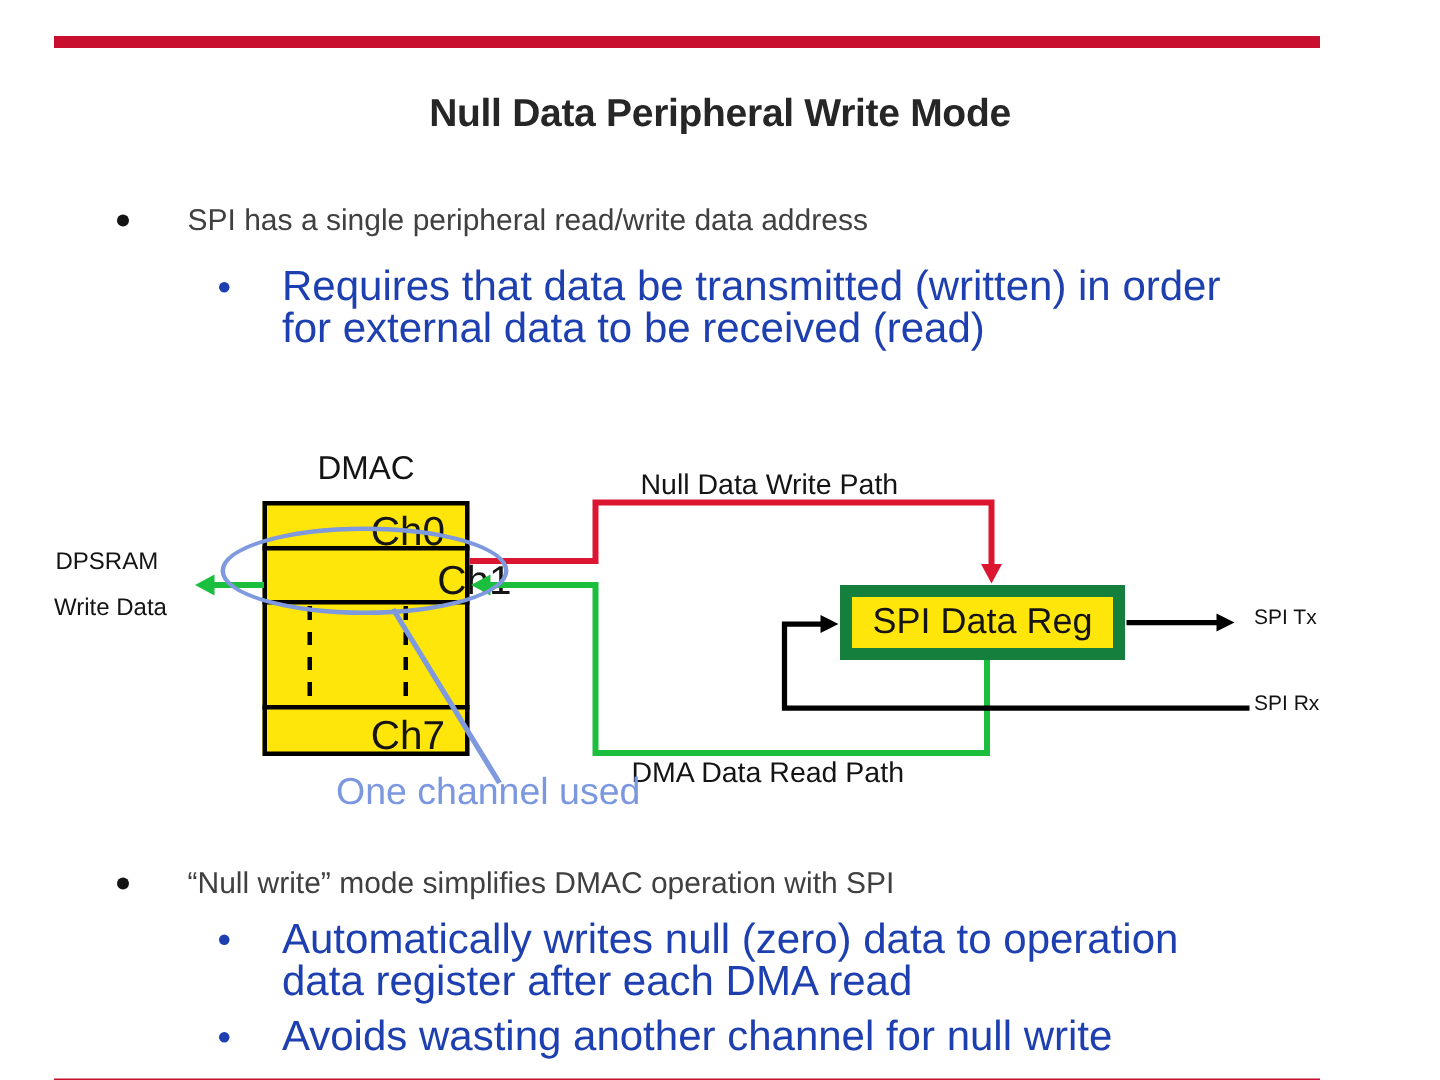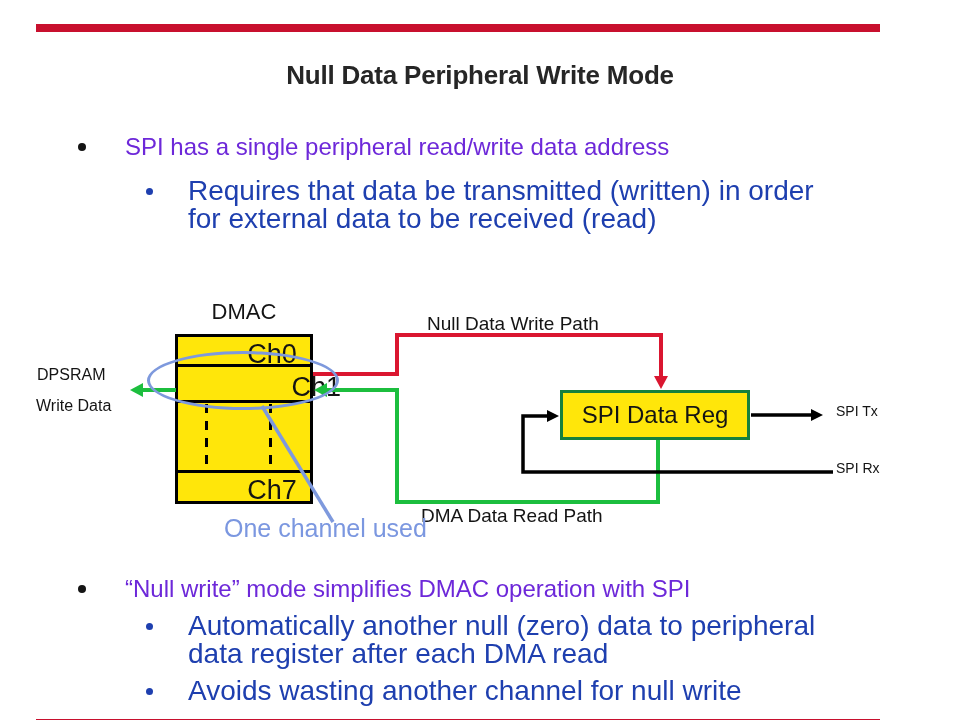--- a/index.html
+++ b/index.html
@@ -10,34 +10,34 @@
   .abs{position:absolute;}
   .bar{position:absolute;left:36px;width:888px;height:8px;background:#c8102e;}
   .title{
     position:absolute;left:0;top:45px;width:960px;text-align:center;
     font-size:26px;font-weight:bold;color:#262626;letter-spacing:-0.2px;
   }
   .bullet-row{position:absolute;display:flex;align-items:flex-start;}
   .bullet-row .dot{flex:0 0 auto;border-radius:50%;background:currentColor;}
   .lvl1{left:78px;color:#141414;}
   .lvl1 .dot{width:8px;height:8px;margin:10px 39px 0 0;}
-  .lvl1 .btext{width:812px;font-size:24px;line-height:28px;color:#6d28d9;}
+  .lvl1 .btext{width:812px;font-size:20px;line-height:28px;color:#404040;}
   .lvl2{left:146px;color:#1e3faf;}
   .lvl2 .dot{width:7px;height:7px;margin:11px 35px 0 0;}
   .lvl2 .btext{width:658px;font-size:28px;line-height:28px;color:#1e3faf;}
   
   .dmac-label{left:175px;top:284px;width:138px;text-align:center;font-size:22px;color:#141414;}
   .dmac-box{left:175px;top:319px;width:138px;height:170px;background:#ffe60a;border:3px solid #000;box-sizing:border-box;}
   .hdiv{position:absolute;left:175px;width:138px;height:3px;background:#000;}
   .chlabel{position:absolute;left:175px;width:138px;text-align:center;font-size:27px;color:#141414;padding-left:28px;}
   .vdash{position:absolute;width:3px;height:62px;top:389px;
          background:repeating-linear-gradient(to bottom,#000 0 9px,transparent 9px 17px);}
   .ellipse{position:absolute;left:147px;top:336px;width:192px;height:59px;
            border:3.5px solid #7e99dd;border-radius:50%;box-sizing:border-box;background:transparent;}
-  .spi-box{left:560px;top:375px;width:190px;height:50px;background:#ffe60a;border:3px solid #15803d;
+  .spi-box{left:560px;top:375px;width:190px;height:50px;background:#ffe60a;border:8px solid #15803d;
            box-sizing:border-box;display:flex;align-items:center;justify-content:center;
            font-size:24px;color:#141414;}
   .pathlabel{position:absolute;font-size:19px;color:#141414;white-space:nowrap;}
   .sidelabel{position:absolute;font-size:14px;color:#141414;white-space:nowrap;}
   .memlabel{position:absolute;font-size:16px;color:#141414;white-space:nowrap;}
   .callout-text{position:absolute;left:224px;top:499px;font-size:25px;color:#7b97e0;white-space:nowrap;}
   svg.overlay{position:absolute;left:0;top:0;pointer-events:none;}
 </style>
 </head>
 <body>
@@ -104,20 +104,20 @@
   <div class="sidelabel" style="left:836px;top:445px;">SPI Rx</div>
 
   <div class="callout-text">One channel used</div>
 
   <div class="bullet-row lvl1" style="top:560px;">
     <span class="dot"></span>
     <span class="btext">“Null write” mode simplifies DMAC operation with SPI</span>
   </div>
   <div class="bullet-row lvl2" style="top:597px;">
     <span class="dot"></span>
-    <span class="btext">Automatically another null (zero) data to peripheral data register after each DMA read</span>
+    <span class="btext">Automatically writes null (zero) data to operation data register after each DMA read</span>
   </div>
   <div class="bullet-row lvl2" style="top:662px;">
     <span class="dot"></span>
     <span class="btext">Avoids wasting another channel for null write</span>
   </div>
 
 </div>
 
 </body></html>

